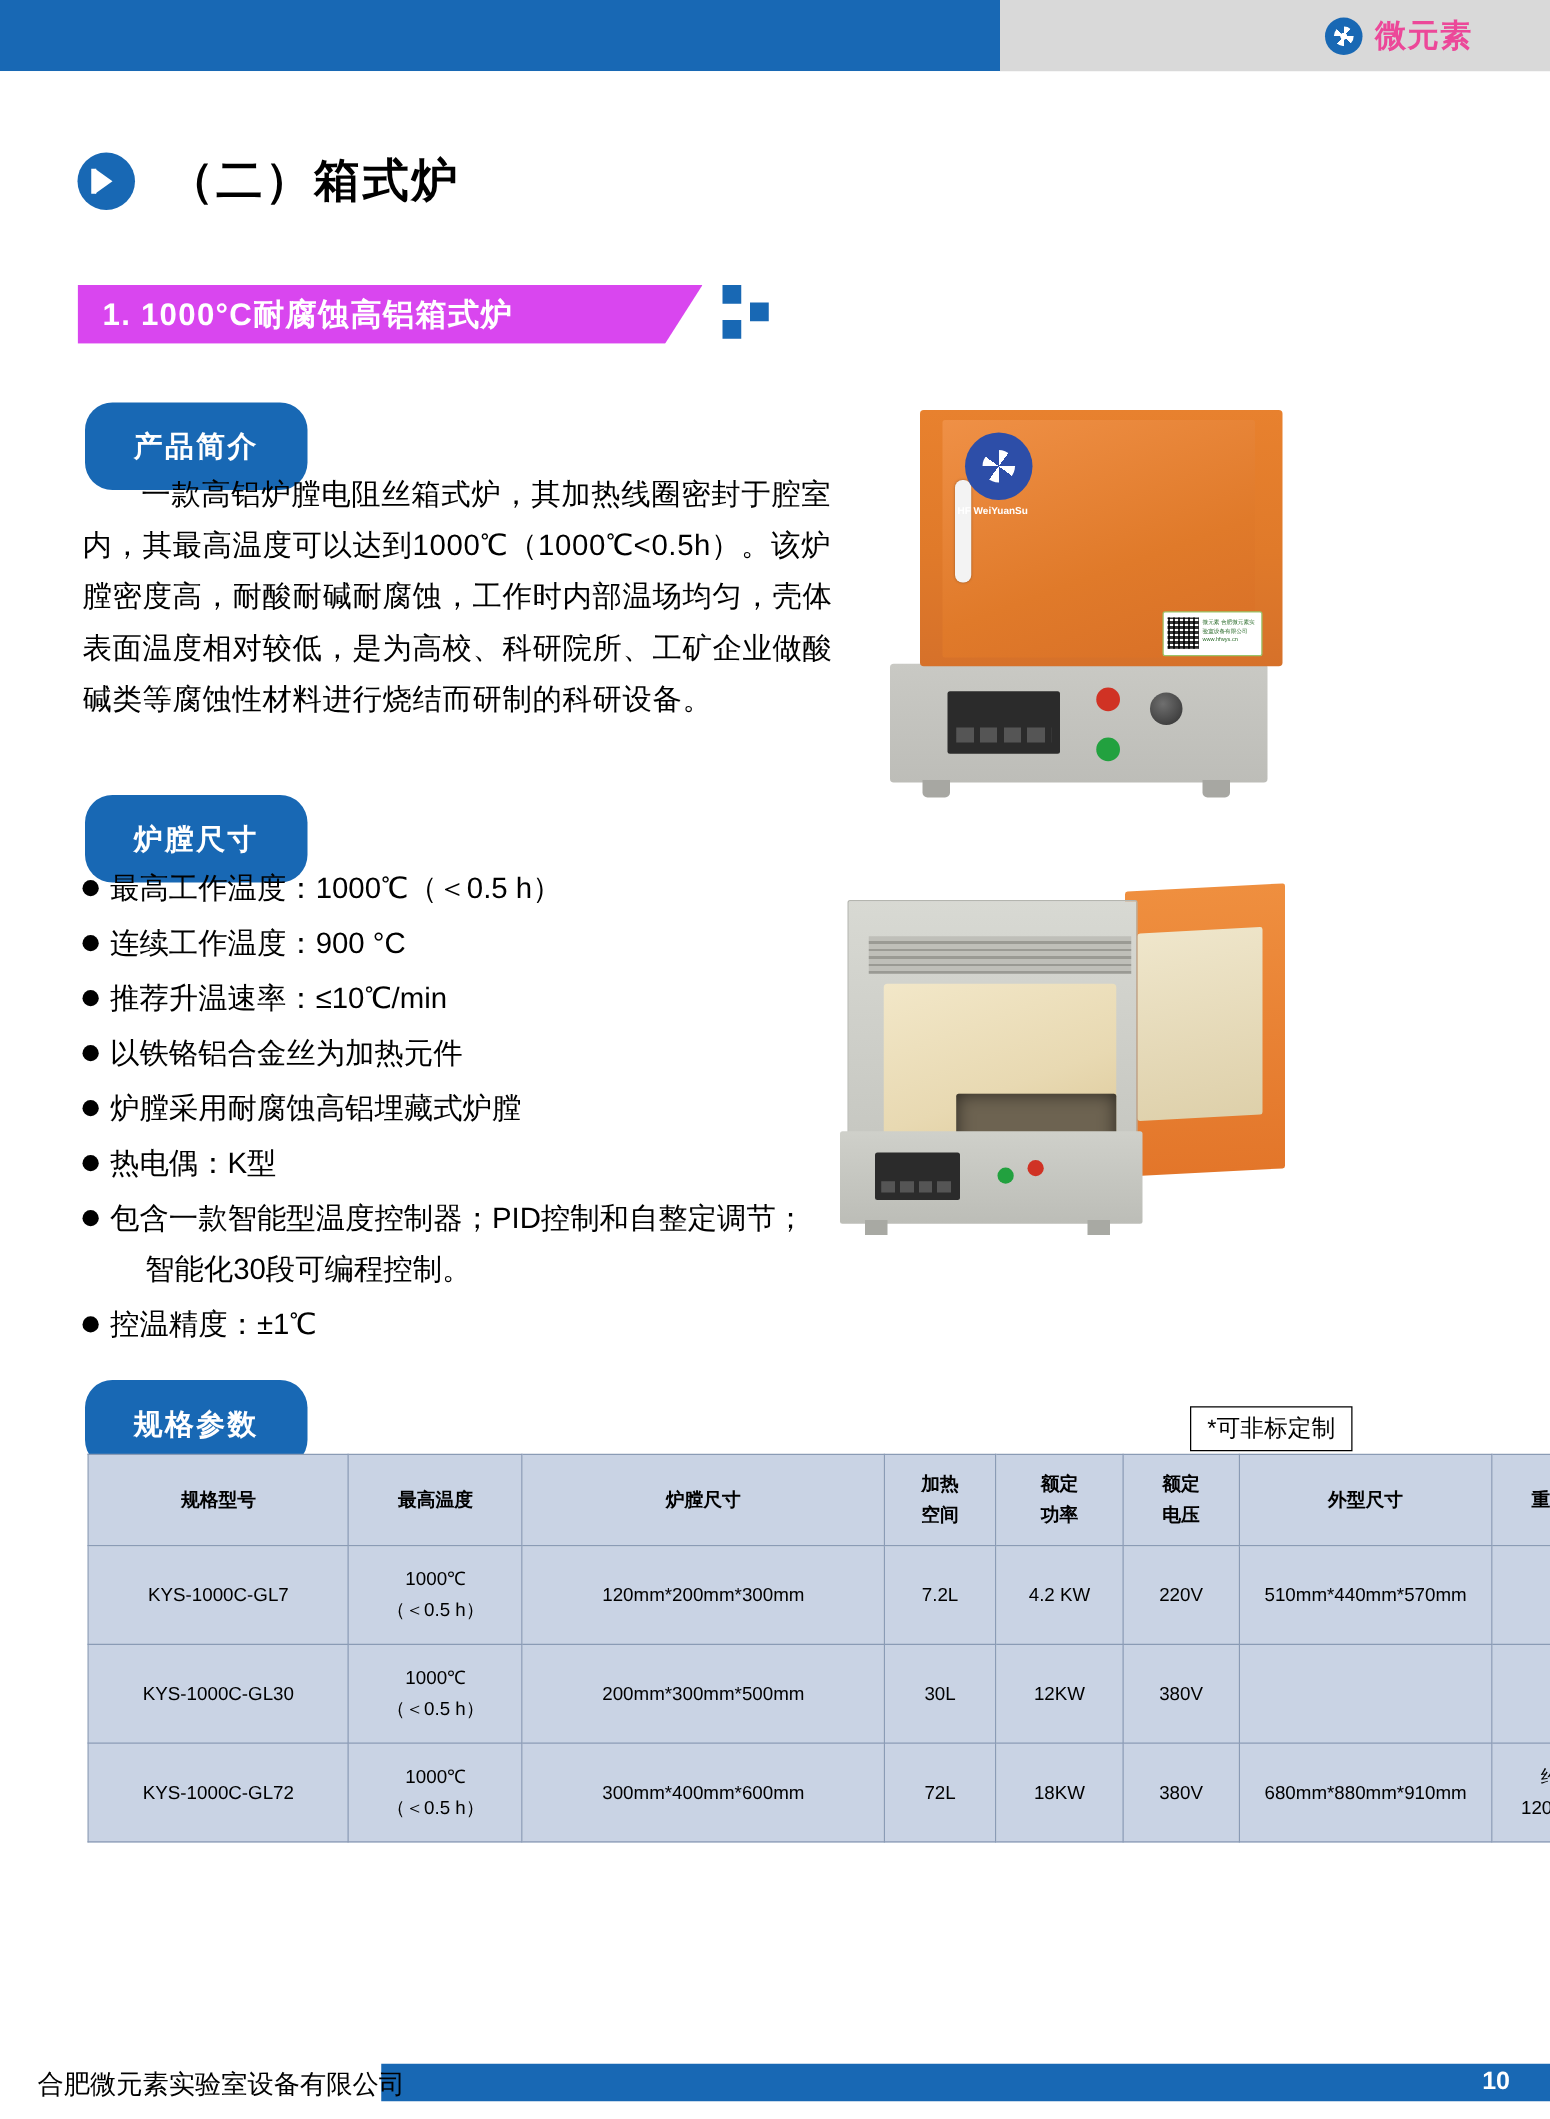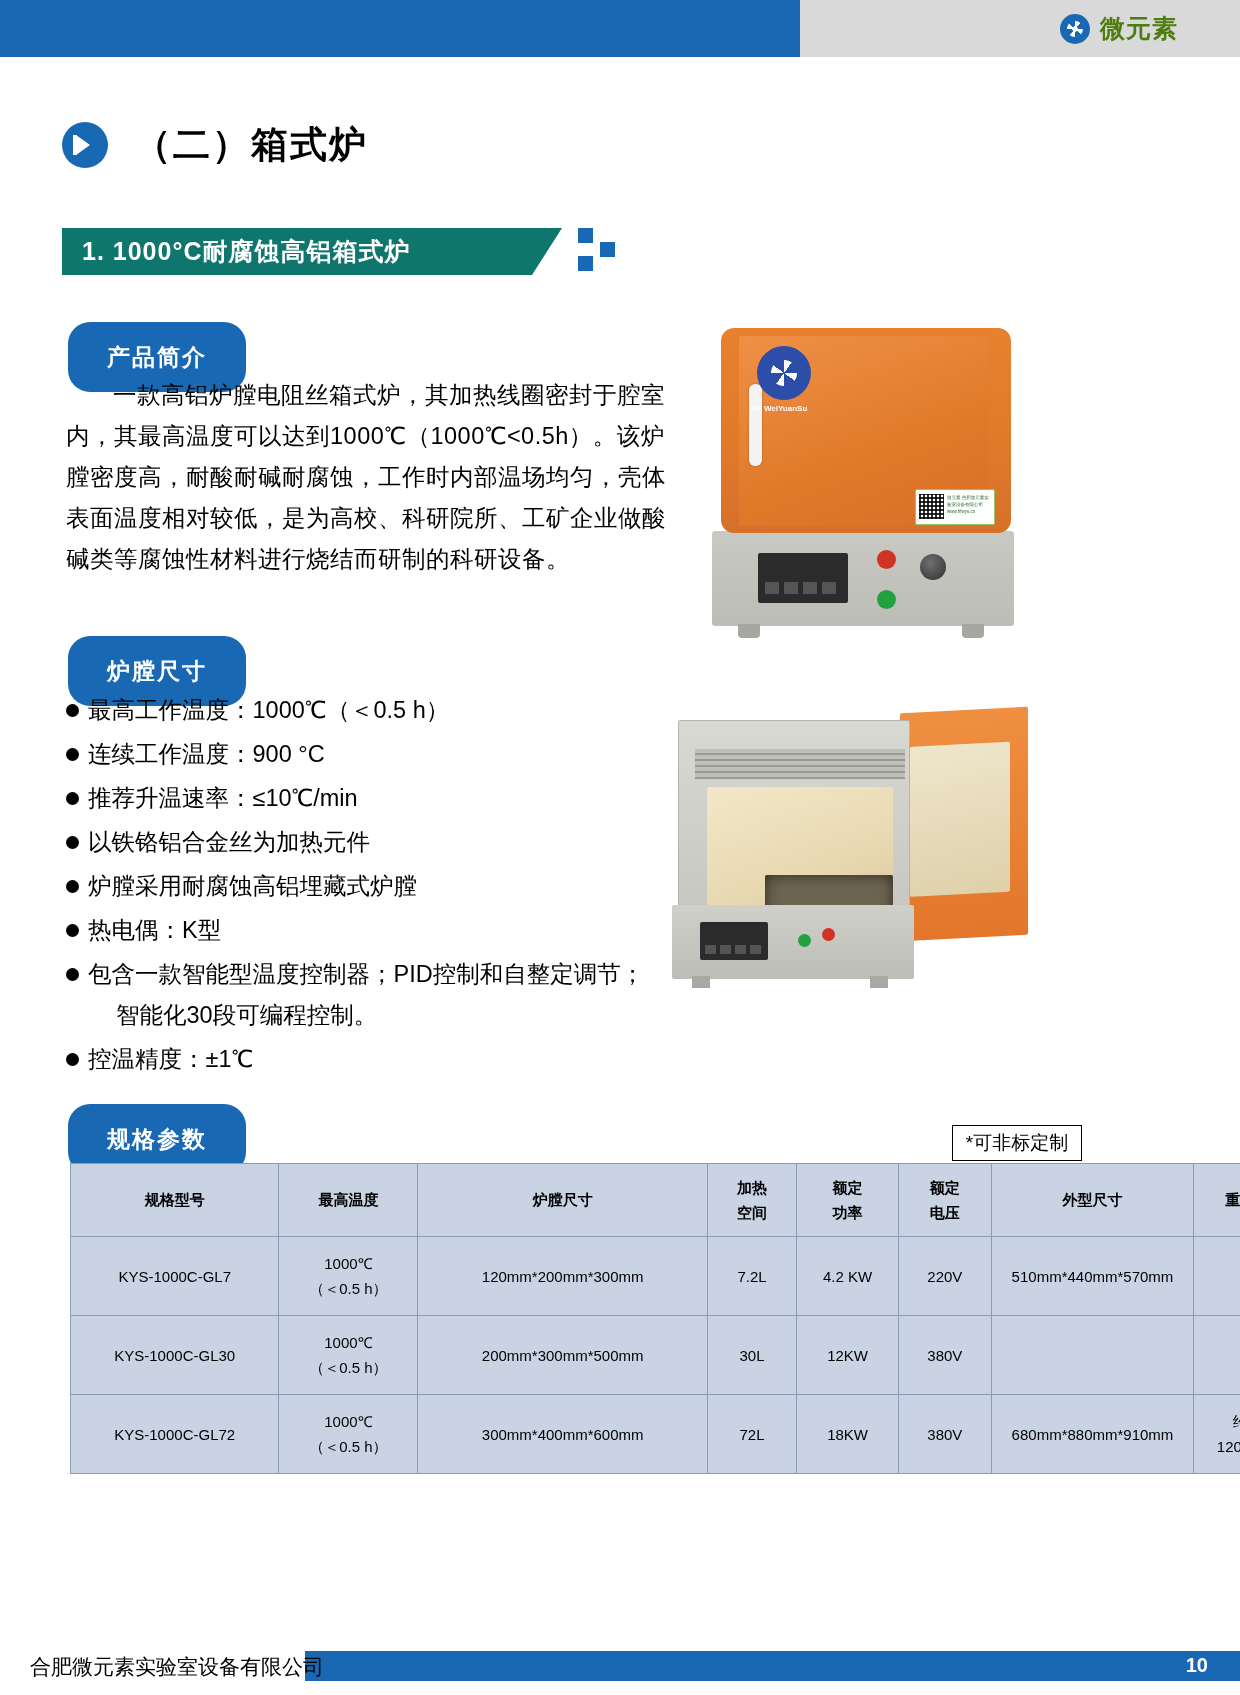--- a/index.html
+++ b/index.html
@@ -59,21 +59,21 @@
     width: 16px; height: 16px;
     background:
       radial-gradient(circle at 50% 50%, #ffffff 2.5px, transparent 3px),
       conic-gradient(from 0deg, #fff 0 12%, transparent 12% 25%, #fff 25% 37%, transparent 37% 50%, #fff 50% 62%, transparent 62% 75%, #fff 75% 87%, transparent 87% 100%);
     border-radius: 50%;
   }
   .logo-text {
     font-size: 25px;
     font-weight: bold;
     letter-spacing: 1px;
-    color: #4d7c0f;
+    color: #ec4899;
   }
 
   
   .title-row {
     position: absolute;
     top: 120px;
     left: 62px;
     display: flex;
     align-items: center;
     gap: 26px;
@@ -106,21 +106,21 @@
     letter-spacing: 2px;
   }
 
   
   .section-bar {
     position: absolute;
     top: 228px;
     left: 62px;
     width: 500px;
     height: 47px;
-    background: #0f766e;
+    background: #d946ef;
     clip-path: polygon(0 0, 500px 0, 470px 47px, 0 47px);
     display: flex;
     align-items: center;
   }
   .section-bar span {
     color: #fff;
     font-size: 25px;
     font-weight: bold;
     margin-left: 20px;
     letter-spacing: 1px;
@@ -200,24 +200,24 @@
   
   .photo1 {
     position: absolute;
     top: 328px;
     left: 712px;
     width: 310px;
     height: 312px;
   }
   .p1-body {
     position: absolute;
-    left: 9px; top: 0;
+    left: 24px; top: 0;
     width: 290px; height: 205px;
     background: linear-gradient(180deg, #e8812e 0%, #e07a2a 55%, #d6712a 100%);
-    border-radius: 13px;
+    border-radius: 3px;
   }
   .p1-door {
     position: absolute;
     left: 18px; top: 8px;
     width: 250px; height: 190px;
     background: linear-gradient(160deg,#ef9046 0%, #e07a2a 60%, #d86f27 100%);
     border-radius: 2px;
   }
   .p1-handle {
     position: absolute;

